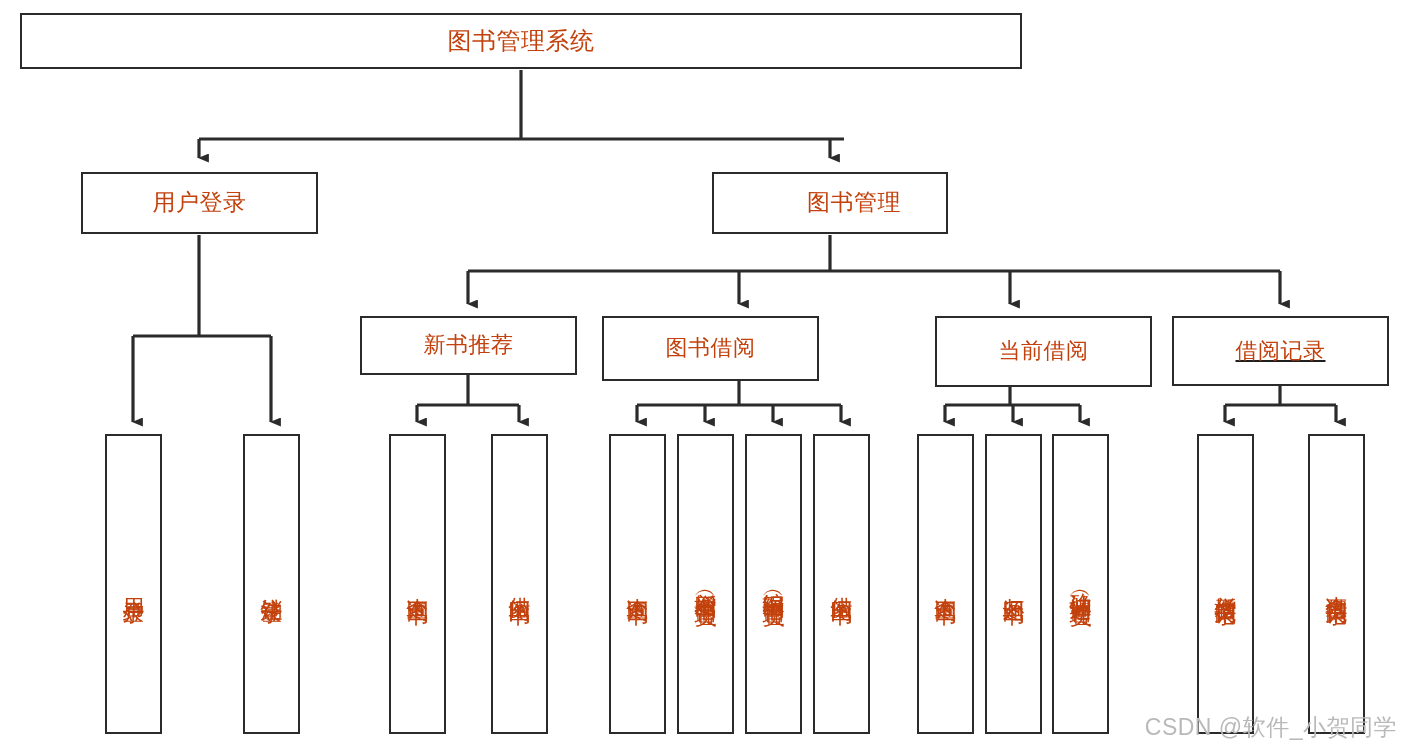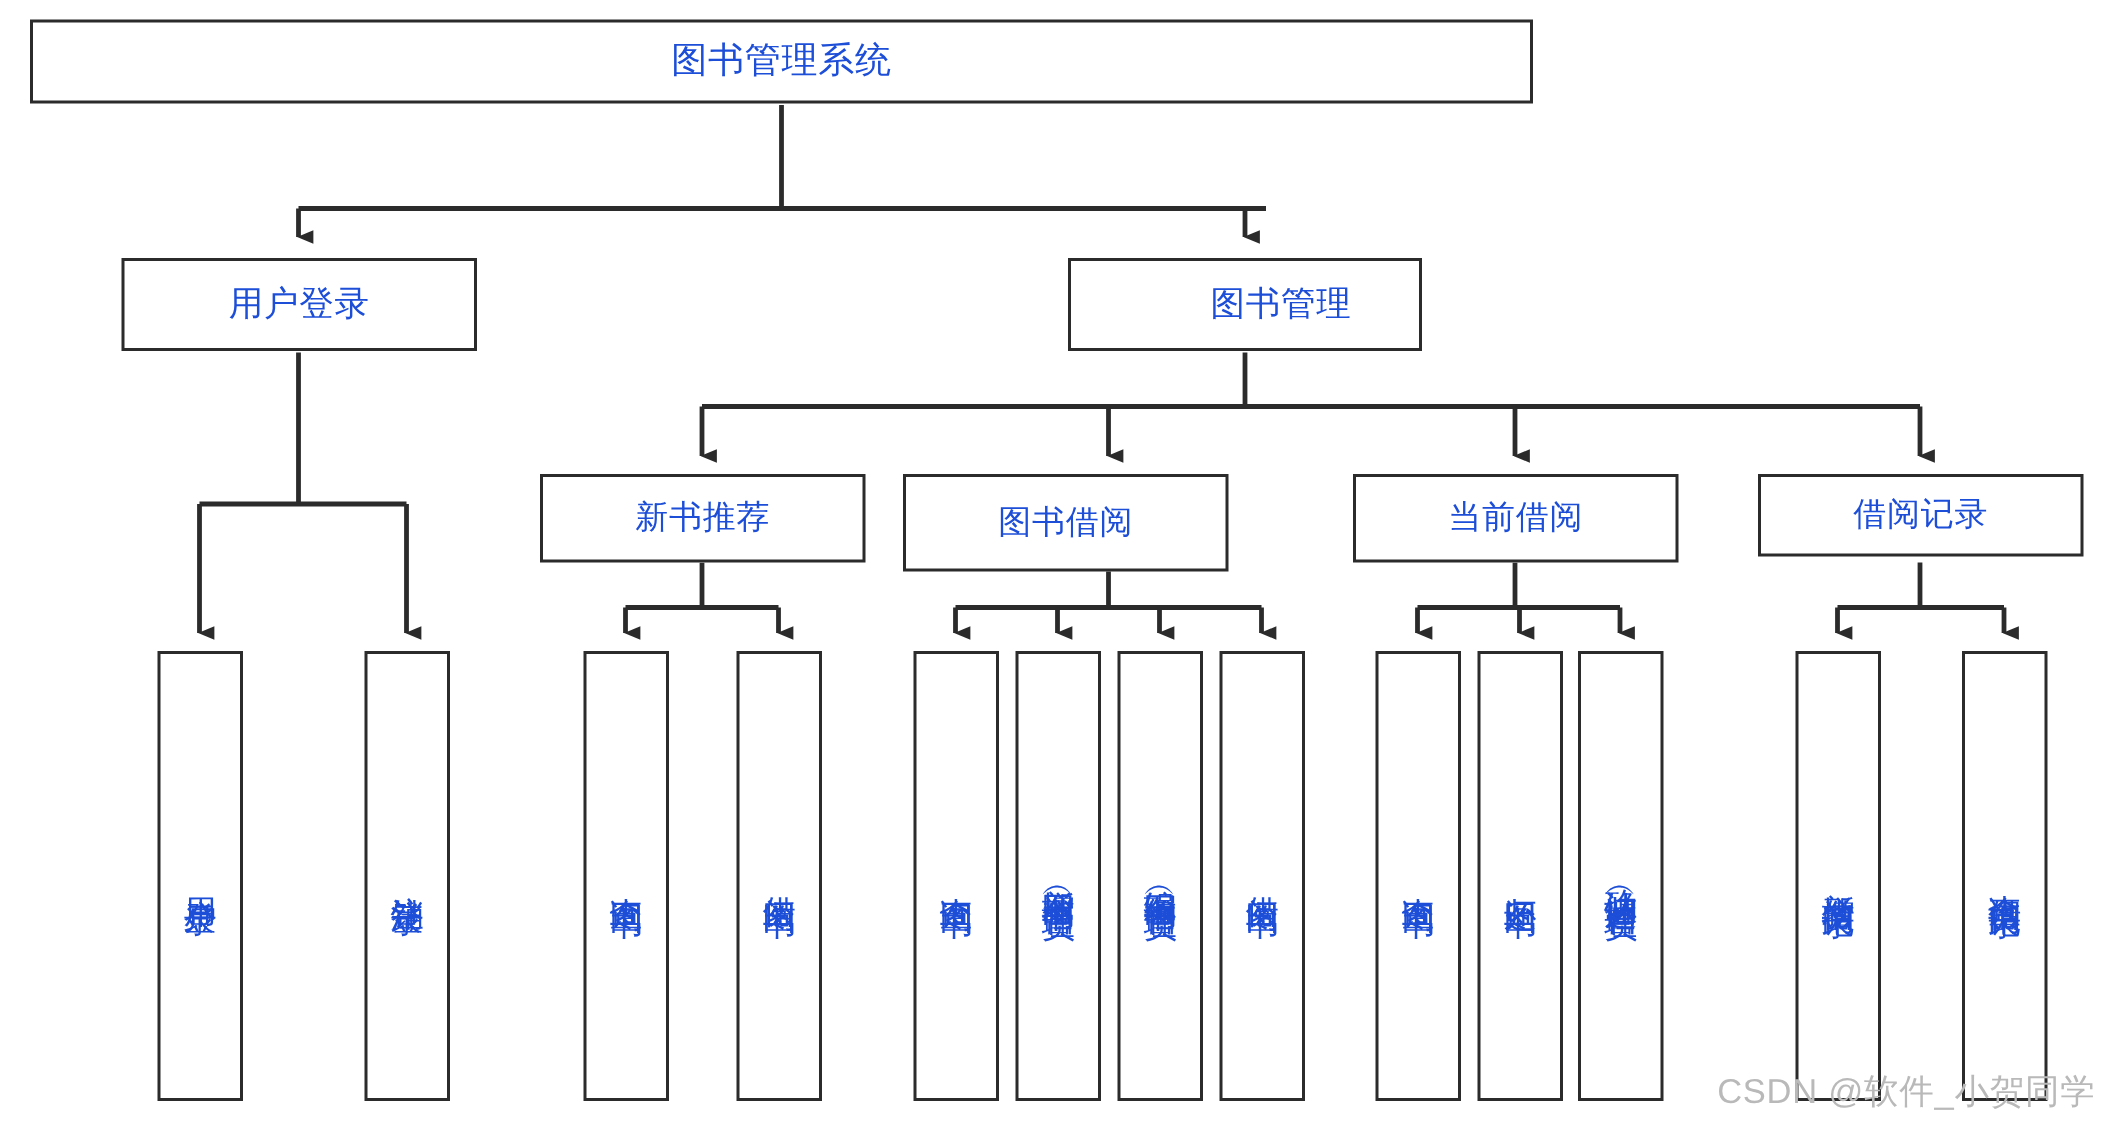--- a/index.html
+++ b/index.html
@@ -34,21 +34,21 @@
     background: #ffffff;
     display: flex;
     align-items: center;
     justify-content: center;
     z-index: 2;
   }
   .node .label {
     font-size: 23px;
     line-height: 1.1;
     letter-spacing: 0.5px;
-    color: #1d4ed8;
+    color: #c2410c;
     white-space: nowrap;
   }
   .node.level0 .label { font-size: 24px; }
   .node.level1 .label { font-size: 23px; }
   .node.level2 .label { font-size: 22px; text-align: right; }
   .node.leaf {
     align-items: center;
     justify-content: center;
   }
   .node.leaf .label {
@@ -140,25 +140,25 @@
   </div>
 
   <div class="node level2" style="left:360px; top:316px; width:217px; height:59px;">
     <span class="label">新书推荐</span>
   </div>
 
   <div class="node level2" style="left:602px; top:316px; width:217px; height:65px;">
     <span class="label">图书借阅</span>
   </div>
 
-  <div class="node level2" style="left:902px; top:316px; width:217px; height:59px;">
+  <div class="node level2" style="left:935px; top:316px; width:217px; height:71px;">
     <span class="label">当前借阅</span>
   </div>
 
-  <div class="node level2" style="left:1172px; top:316px; width:217px; height:55px;">
+  <div class="node level2" style="left:1172px; top:316px; width:217px; height:70px;text-decoration:underline;">
     <span class="label">借阅记录</span>
   </div>
 
   <div class="node leaf" style="left:105px; top:434px; width:57px; height:300px;">
     <span class="label">用户登录</span>
   </div>
 
   <div class="node leaf" style="left:243px; top:434px; width:57px; height:300px;">
     <span class="label">注销登录</span>
   </div>

